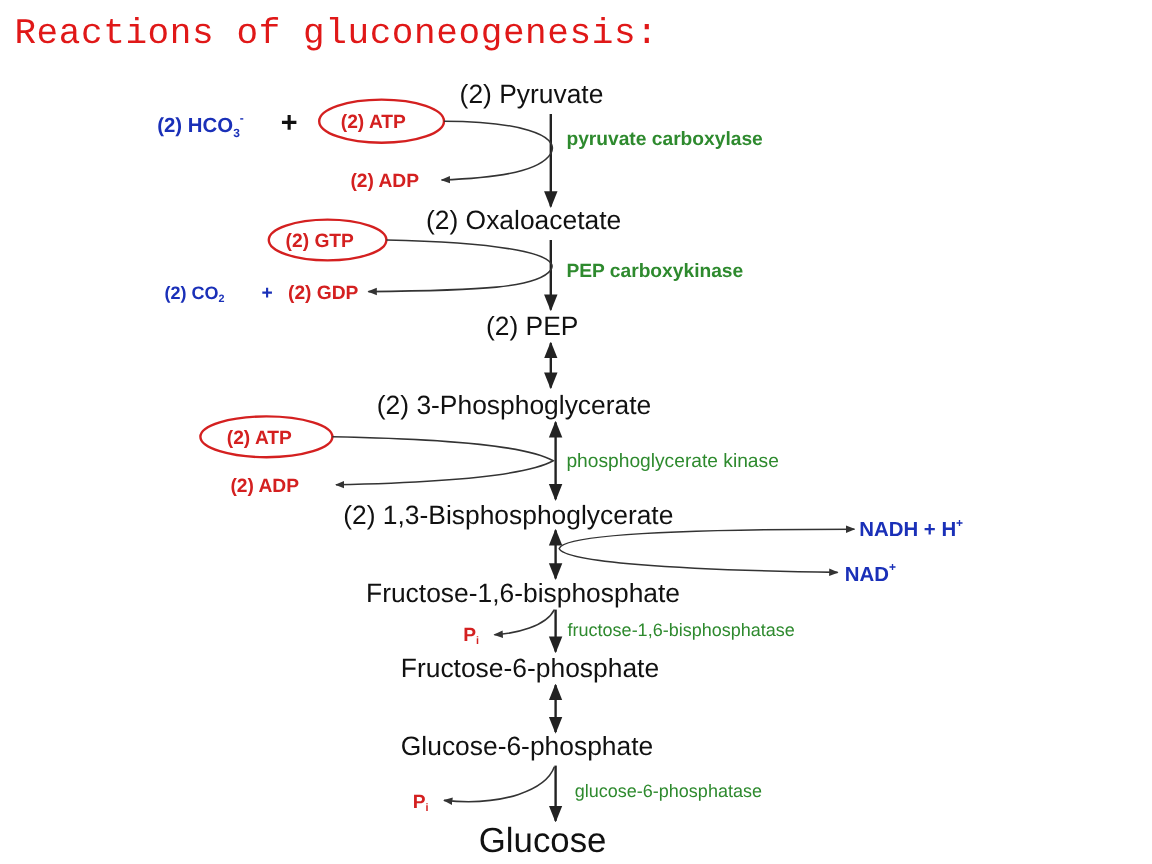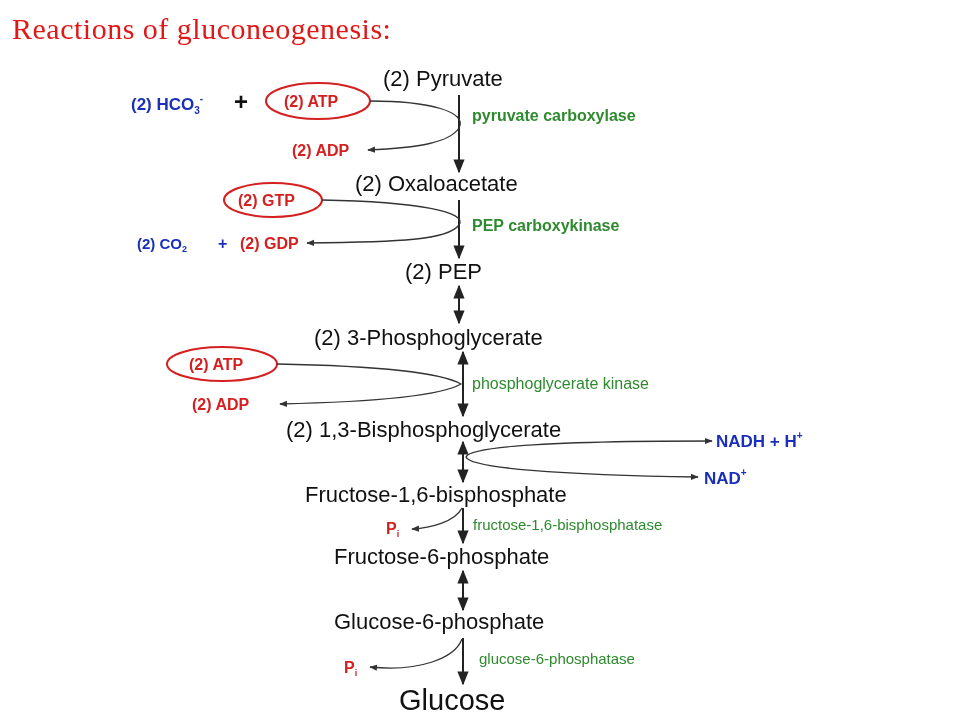--- a/index.html
+++ b/index.html
@@ -1,17 +1,17 @@
 <!DOCTYPE html>
 <html><head>
 <meta charset="utf-8">
 <style>
   html, body { margin: 0; padding: 0; background: #ffffff; }
   body { width: 960px; height: 720px; position: relative; overflow: hidden; font-family: "Liberation Sans", sans-serif; }
-  #title { position: absolute; left: 12px; top: 12px; font-family: Liberation Serif, serif; font-size: 30px; color: #e01818; letter-spacing: 0.5px; white-space: nowrap; }
+  #title { position: absolute; left: 12px; top: 12px; font-family: Liberation Mono, monospace; font-size: 30px; color: #e01818; letter-spacing: 0.5px; white-space: nowrap; }
   svg#diagram { position: absolute; left: 0; top: 0; }
   .met { font-family: "Liberation Sans", sans-serif; fill: #111111; }
   .red { fill: #d42020; font-weight: bold; font-family: "Liberation Sans", sans-serif; }
   .blue { fill: #1a30b8; font-weight: bold; font-family: "Liberation Sans", sans-serif; }
   .green { fill: #2e8a2e; font-family: "Liberation Sans", sans-serif; }
   .greenb { fill: #2e8a2e; font-weight: bold; font-family: "Liberation Sans", sans-serif; }
   .line { stroke: #222; stroke-width: 2; fill: none; }
   .thin { stroke: #333; stroke-width: 1.3; fill: none; }
   .ell { stroke: #d42020; stroke-width: 2; fill: none; }
 </style>

